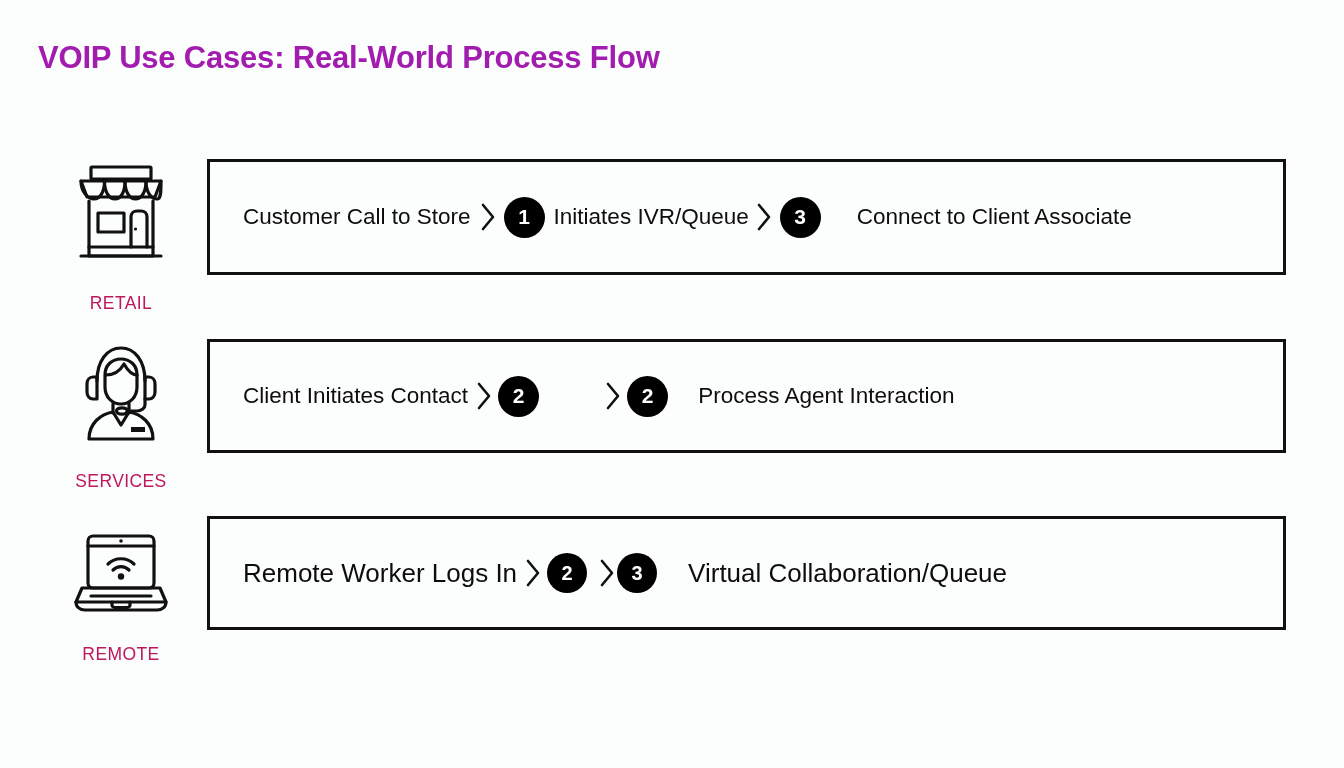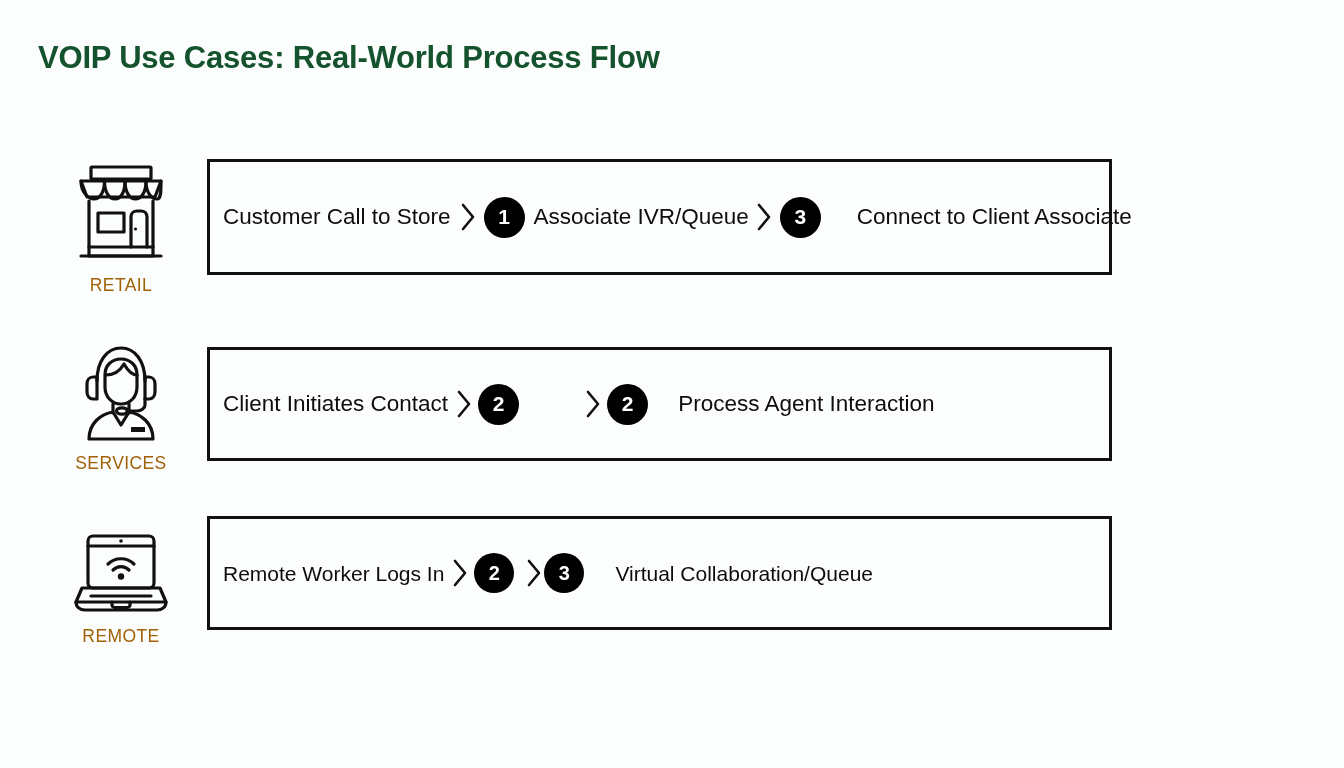--- a/index.html
+++ b/index.html
@@ -19,57 +19,58 @@
     width: 1344px;
     height: 768px;
   }
   .page-title {
     position: absolute;
     left: 38px;
     top: 40px;
     font-size: 31px;
     font-weight: bold;
     letter-spacing: -0.2px;
-    color: #14532d;
+    color: #a21caf;
     white-space: nowrap;
   }
   .row {
     position: absolute;
     left: 0;
     width: 1344px;
   }
   .row-icon-col {
     position: absolute;
     left: 48px;
     top: 0;
     width: 146px;
     text-align: center;
   }
   .row-icon {
     display: block;
     margin: 0 auto;
   }
   .row-label {
     display: block;
-    margin-top: 6px;
+    margin-top: 24px;
     font-size: 17.5px;
     font-weight: normal;
     letter-spacing: 0.4px;
-    color: #a16207;
+    color: #be185d;
     text-align: center;
   }
   .flow-box {
     position: absolute;
     left: 207px;
-    width: 905px;
+    width: 1079px;
     border: 3px solid #111;
     background: transparent;
     box-sizing: border-box;
     display: flex;
     align-items: center;
+    padding-left: 20px;
   }
   .flow-inner {
     display: flex;
     align-items: center;
     width: 100%;
     padding-left: 13px;
     box-sizing: border-box;
   }
   .step-text {
     font-size: 22px;
@@ -103,35 +104,35 @@
   .r1 .step-text { font-size: 22.5px; }
   .r1 .badge { width: 41px; height: 41px; font-size: 21px; }
   .r1 .gap-a { width: 9px; }
   .r1 .gap-b { width: 8px; }
   .r1 .gap-c { width: 9px; }
   .r1 .gap-d { width: 7px; }
   .r1 .gap-e { width: 36px; }
 
   
   .r2 { top: 339px; }
-  .r2 .flow-box { top: 0; height: 114px; margin-top: 8px; }
+  .r2 .flow-box { top: 0; height: 114px; }
   .r2 .row-icon-col { top: -4px; }
   .r2 .step-text { font-size: 22.5px; }
   .r2 .badge { width: 41px; height: 41px; font-size: 21px; }
   .r2 .gap-a { width: 8px; }
   .r2 .gap-b { width: 6px; }
   .r2 .gap-c { width: 33px; }
   .r2 .gap-d { width: 6px; }
   .r2 .gap-e { width: 30px; }
 
   
   .r3 { top: 516px; }
   .r3 .flow-box { top: 0; height: 114px; }
   .r3 .row-icon-col { top: 16px; }
-  .r3 .step-text { font-size: 21px; }
+  .r3 .step-text { font-size: 26px; }
   .r3 .badge { width: 40px; height: 40px; font-size: 20px; }
   .r3 .gap-a { width: 8px; }
   .r3 .gap-b { width: 6px; }
   .r3 .gap-c { width: 10px; }
   .r3 .gap-d { width: 2px; }
   .r3 .gap-e { width: 31px; }
 
   .spacer { display: inline-block; flex: none; }
 </style>
 </head>
@@ -168,21 +169,21 @@
         <span class="step-text">Customer Call to Store</span>
         <span class="spacer gap-a"></span>
         <span class="chev">
           <svg width="16" height="30" viewBox="0 0 16 30" fill="none" stroke="#111" stroke-width="2.6" stroke-linecap="round" stroke-linejoin="round">
               <path d="M3 3 L13 15 L3 27"></path>
             </svg>
         </span>
         <span class="spacer gap-b"></span>
         <span class="badge">1</span>
         <span class="spacer gap-c"></span>
-        <span class="step-text">Associate IVR/Queue</span>
+        <span class="step-text">Initiates IVR/Queue</span>
         <span class="spacer gap-d"></span>
         <span class="chev">
           <svg width="16" height="30" viewBox="0 0 16 30" fill="none" stroke="#111" stroke-width="2.6" stroke-linecap="round" stroke-linejoin="round">
               <path d="M3 3 L13 15 L3 27"></path>
             </svg>
         </span>
         <span class="spacer gap-b"></span>
         <span class="badge">3</span>
         <span class="spacer gap-e"></span>
         <span class="step-text">Connect to Client Associate</span>

